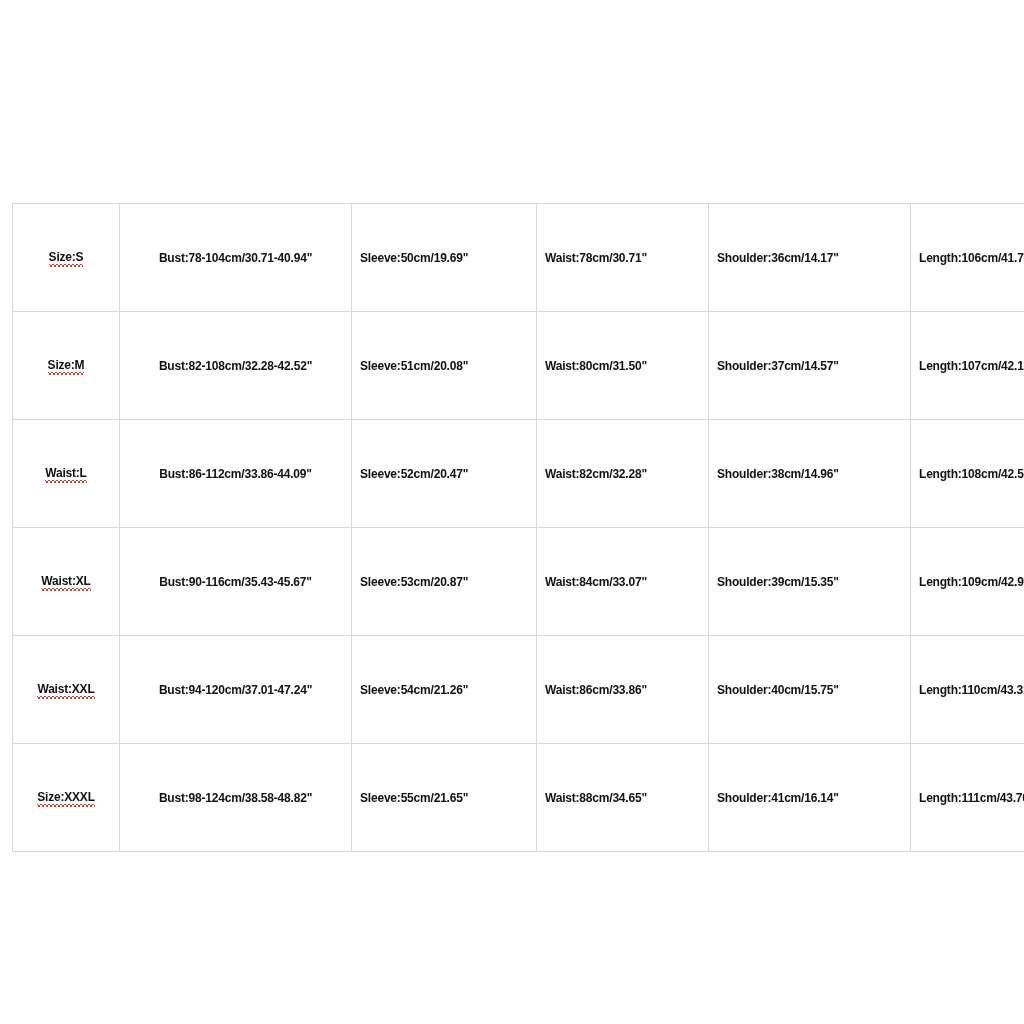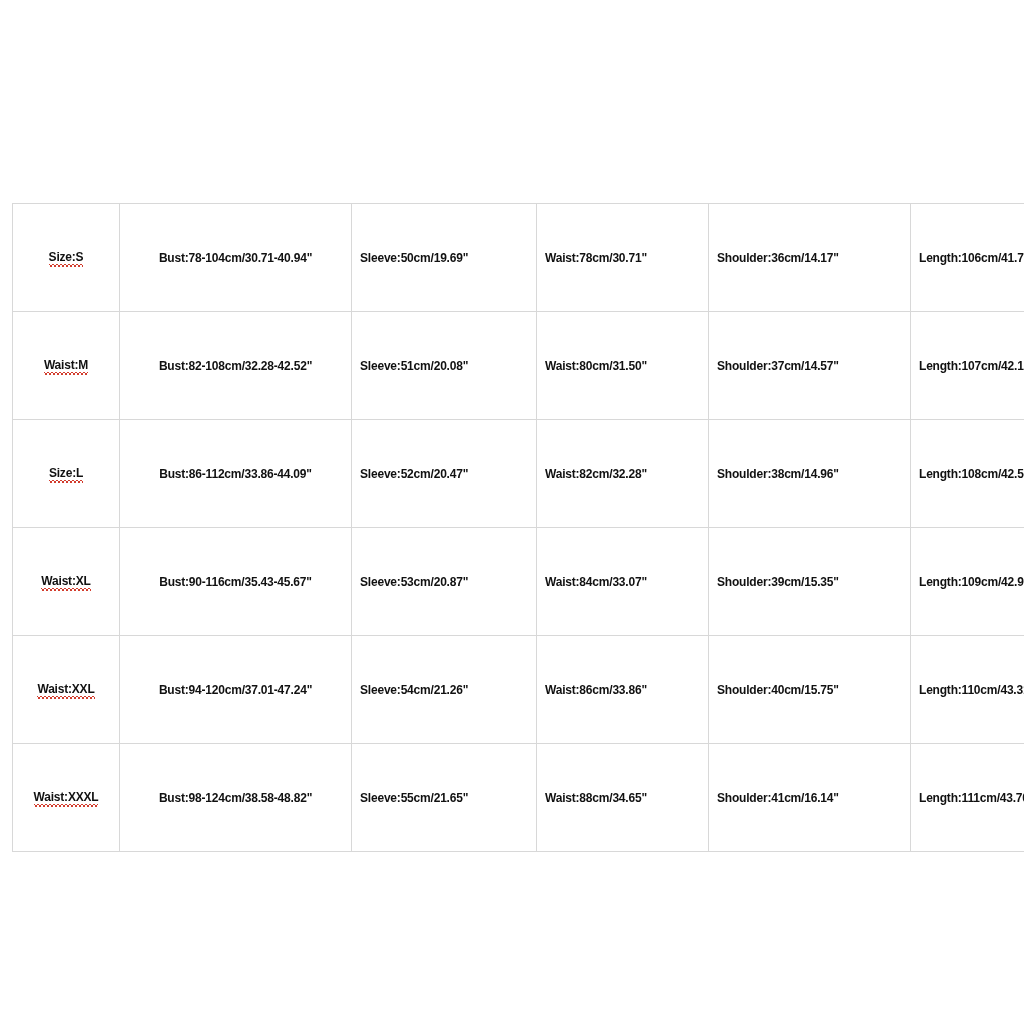--- a/index.html
+++ b/index.html
@@ -83,30 +83,30 @@
       <tr>
         <td class="col-size"><span class="size-cell">Size:S</span></td>
         <td class="col-bust"><span class="cell-text">Bust:78-104cm/30.71-40.94"</span></td>
         <td class="col-sleeve"><span class="cell-text">Sleeve:50cm/19.69"</span></td>
         <td class="col-waist"><span class="cell-text">Waist:78cm/30.71"</span></td>
         <td class="col-shoulder"><span class="cell-text">Shoulder:36cm/14.17"</span></td>
         <td class="col-length"><span class="cell-text">Length:106cm/41.73"</span></td>
       </tr>
 
       <tr>
-        <td class="col-size"><span class="size-cell">Waist:M</span></td>
+        <td class="col-size"><span class="size-cell">Size:M</span></td>
         <td class="col-bust"><span class="cell-text">Bust:82-108cm/32.28-42.52"</span></td>
         <td class="col-sleeve"><span class="cell-text">Sleeve:51cm/20.08"</span></td>
         <td class="col-waist"><span class="cell-text">Waist:80cm/31.50"</span></td>
         <td class="col-shoulder"><span class="cell-text">Shoulder:37cm/14.57"</span></td>
         <td class="col-length"><span class="cell-text">Length:107cm/42.13"</span></td>
       </tr>
 
       <tr>
-        <td class="col-size"><span class="size-cell">Size:L</span></td>
+        <td class="col-size"><span class="size-cell">Waist:L</span></td>
         <td class="col-bust"><span class="cell-text">Bust:86-112cm/33.86-44.09"</span></td>
         <td class="col-sleeve"><span class="cell-text">Sleeve:52cm/20.47"</span></td>
         <td class="col-waist"><span class="cell-text">Waist:82cm/32.28"</span></td>
         <td class="col-shoulder"><span class="cell-text">Shoulder:38cm/14.96"</span></td>
         <td class="col-length"><span class="cell-text">Length:108cm/42.52"</span></td>
       </tr>
 
       <tr>
         <td class="col-size"><span class="size-cell">Waist:XL</span></td>
         <td class="col-bust"><span class="cell-text">Bust:90-116cm/35.43-45.67"</span></td>
@@ -119,21 +119,21 @@
       <tr>
         <td class="col-size"><span class="size-cell">Waist:XXL</span></td>
         <td class="col-bust"><span class="cell-text">Bust:94-120cm/37.01-47.24"</span></td>
         <td class="col-sleeve"><span class="cell-text">Sleeve:54cm/21.26"</span></td>
         <td class="col-waist"><span class="cell-text">Waist:86cm/33.86"</span></td>
         <td class="col-shoulder"><span class="cell-text">Shoulder:40cm/15.75"</span></td>
         <td class="col-length"><span class="cell-text">Length:110cm/43.31"</span></td>
       </tr>
 
       <tr>
-        <td class="col-size"><span class="size-cell">Waist:XXXL</span></td>
+        <td class="col-size"><span class="size-cell">Size:XXXL</span></td>
         <td class="col-bust"><span class="cell-text">Bust:98-124cm/38.58-48.82"</span></td>
         <td class="col-sleeve"><span class="cell-text">Sleeve:55cm/21.65"</span></td>
         <td class="col-waist"><span class="cell-text">Waist:88cm/34.65"</span></td>
         <td class="col-shoulder"><span class="cell-text">Shoulder:41cm/16.14"</span></td>
         <td class="col-length"><span class="cell-text">Length:111cm/43.70"</span></td>
       </tr>
 
     </tbody>
   </table>
 

